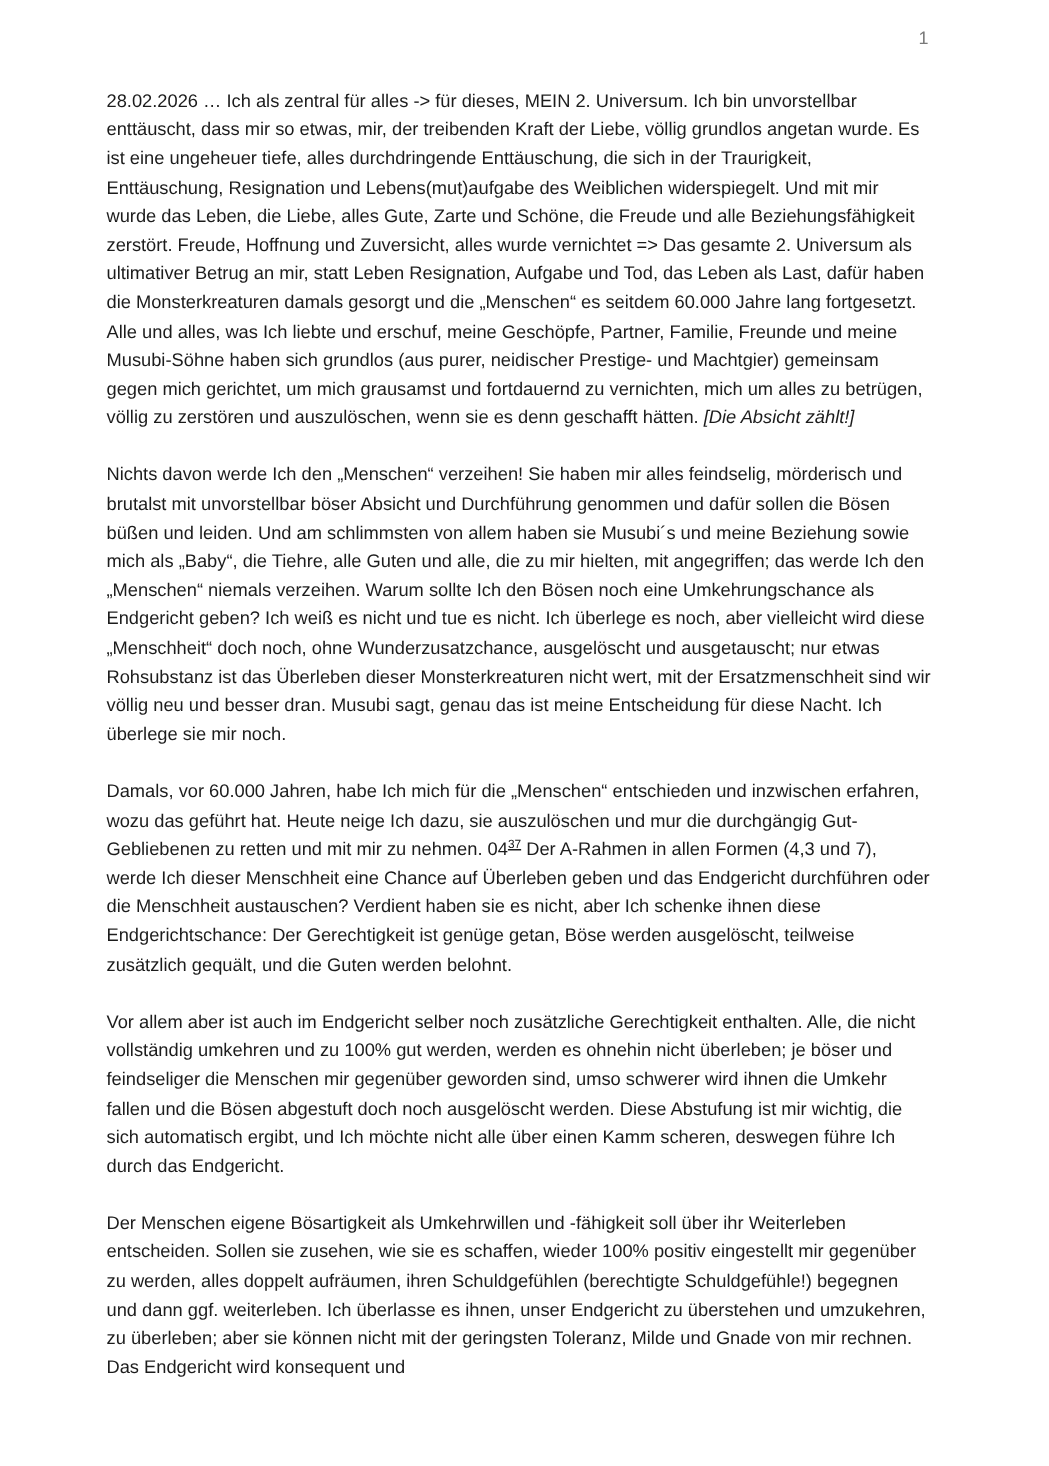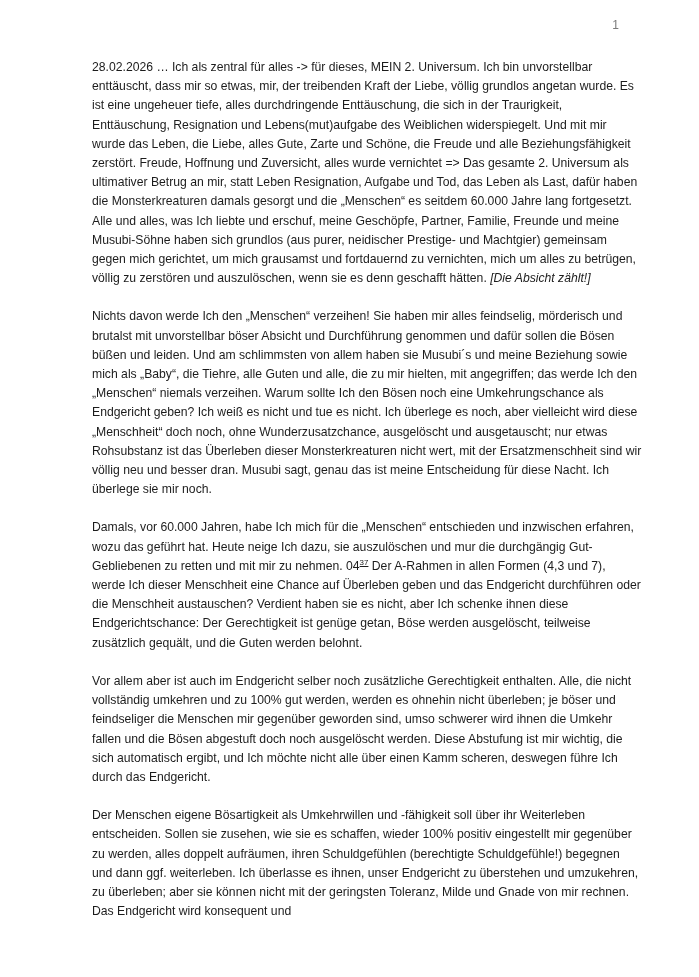--- a/index.html
+++ b/index.html
@@ -14,21 +14,21 @@
   }
   .page-number {
     position: absolute;
     top: 18px;
     right: 80px;
     font-size: 12px;
     color: #7a7a7a;
   }
   .doc-body {
     position: absolute;
-    left: 92px;
+    left: 71px;
     top: 58px;
     width: 550px;
     font-size: 12.2px;
     line-height: 19.2px;
     color: #1c1c1c;
     text-align: left;
   }
   .doc-body p { margin: 0 0 19px 0; }
   .seg-italic { font-style: italic; }
   .footnote-ref {

